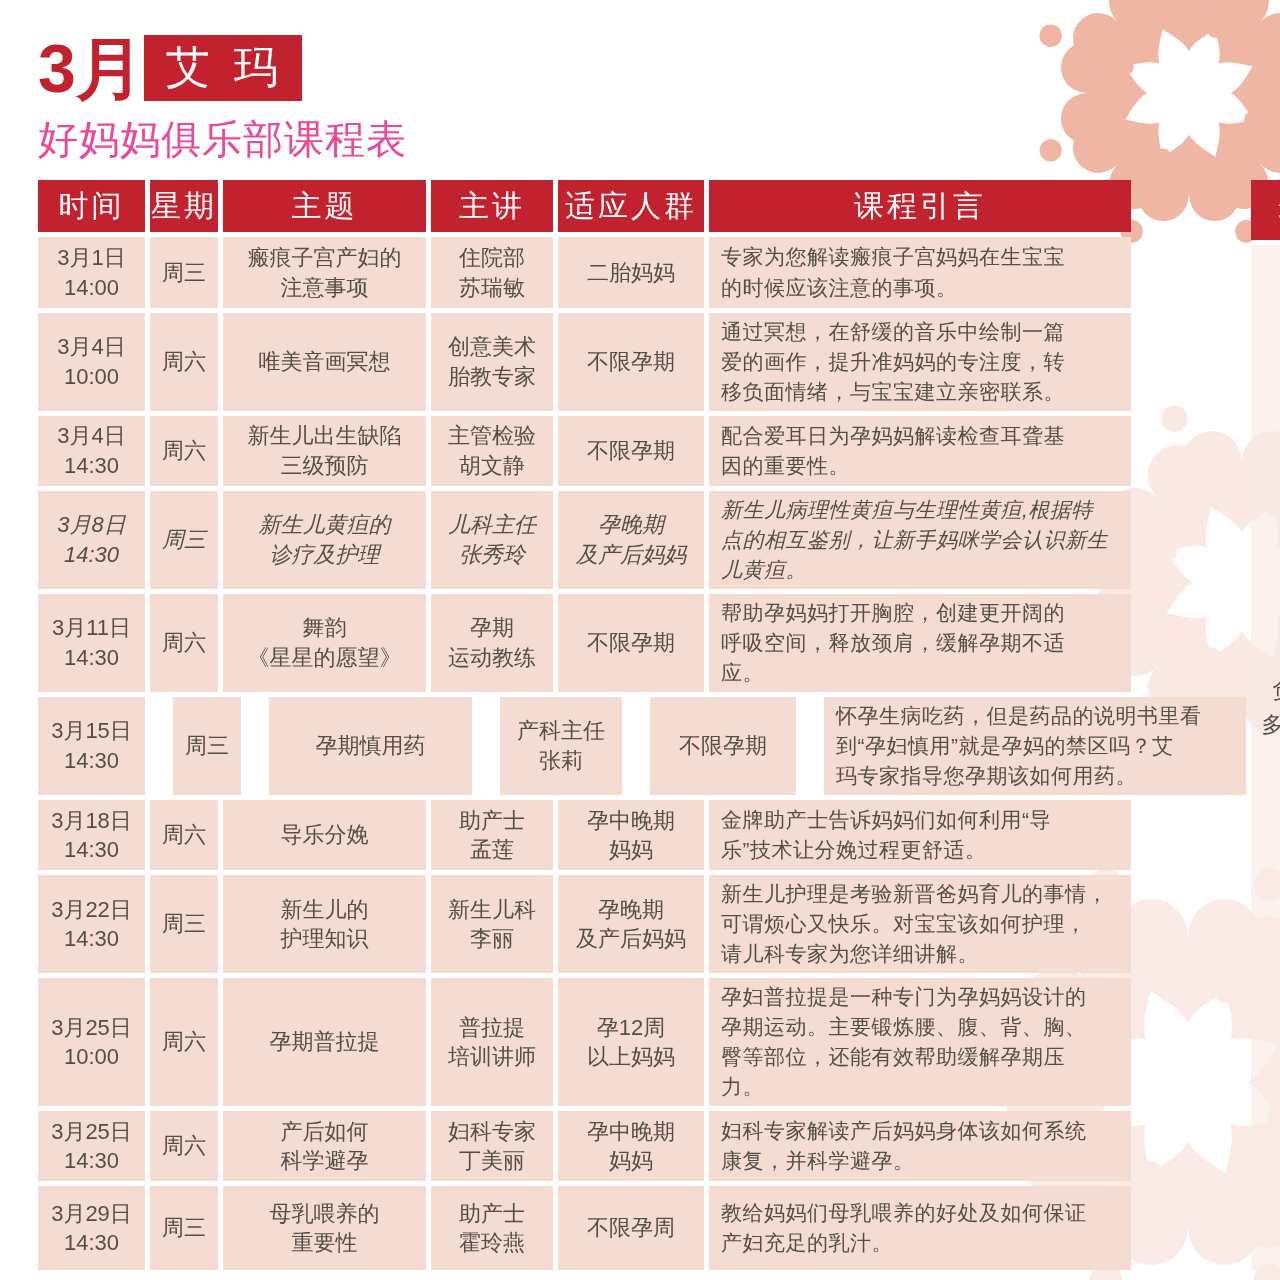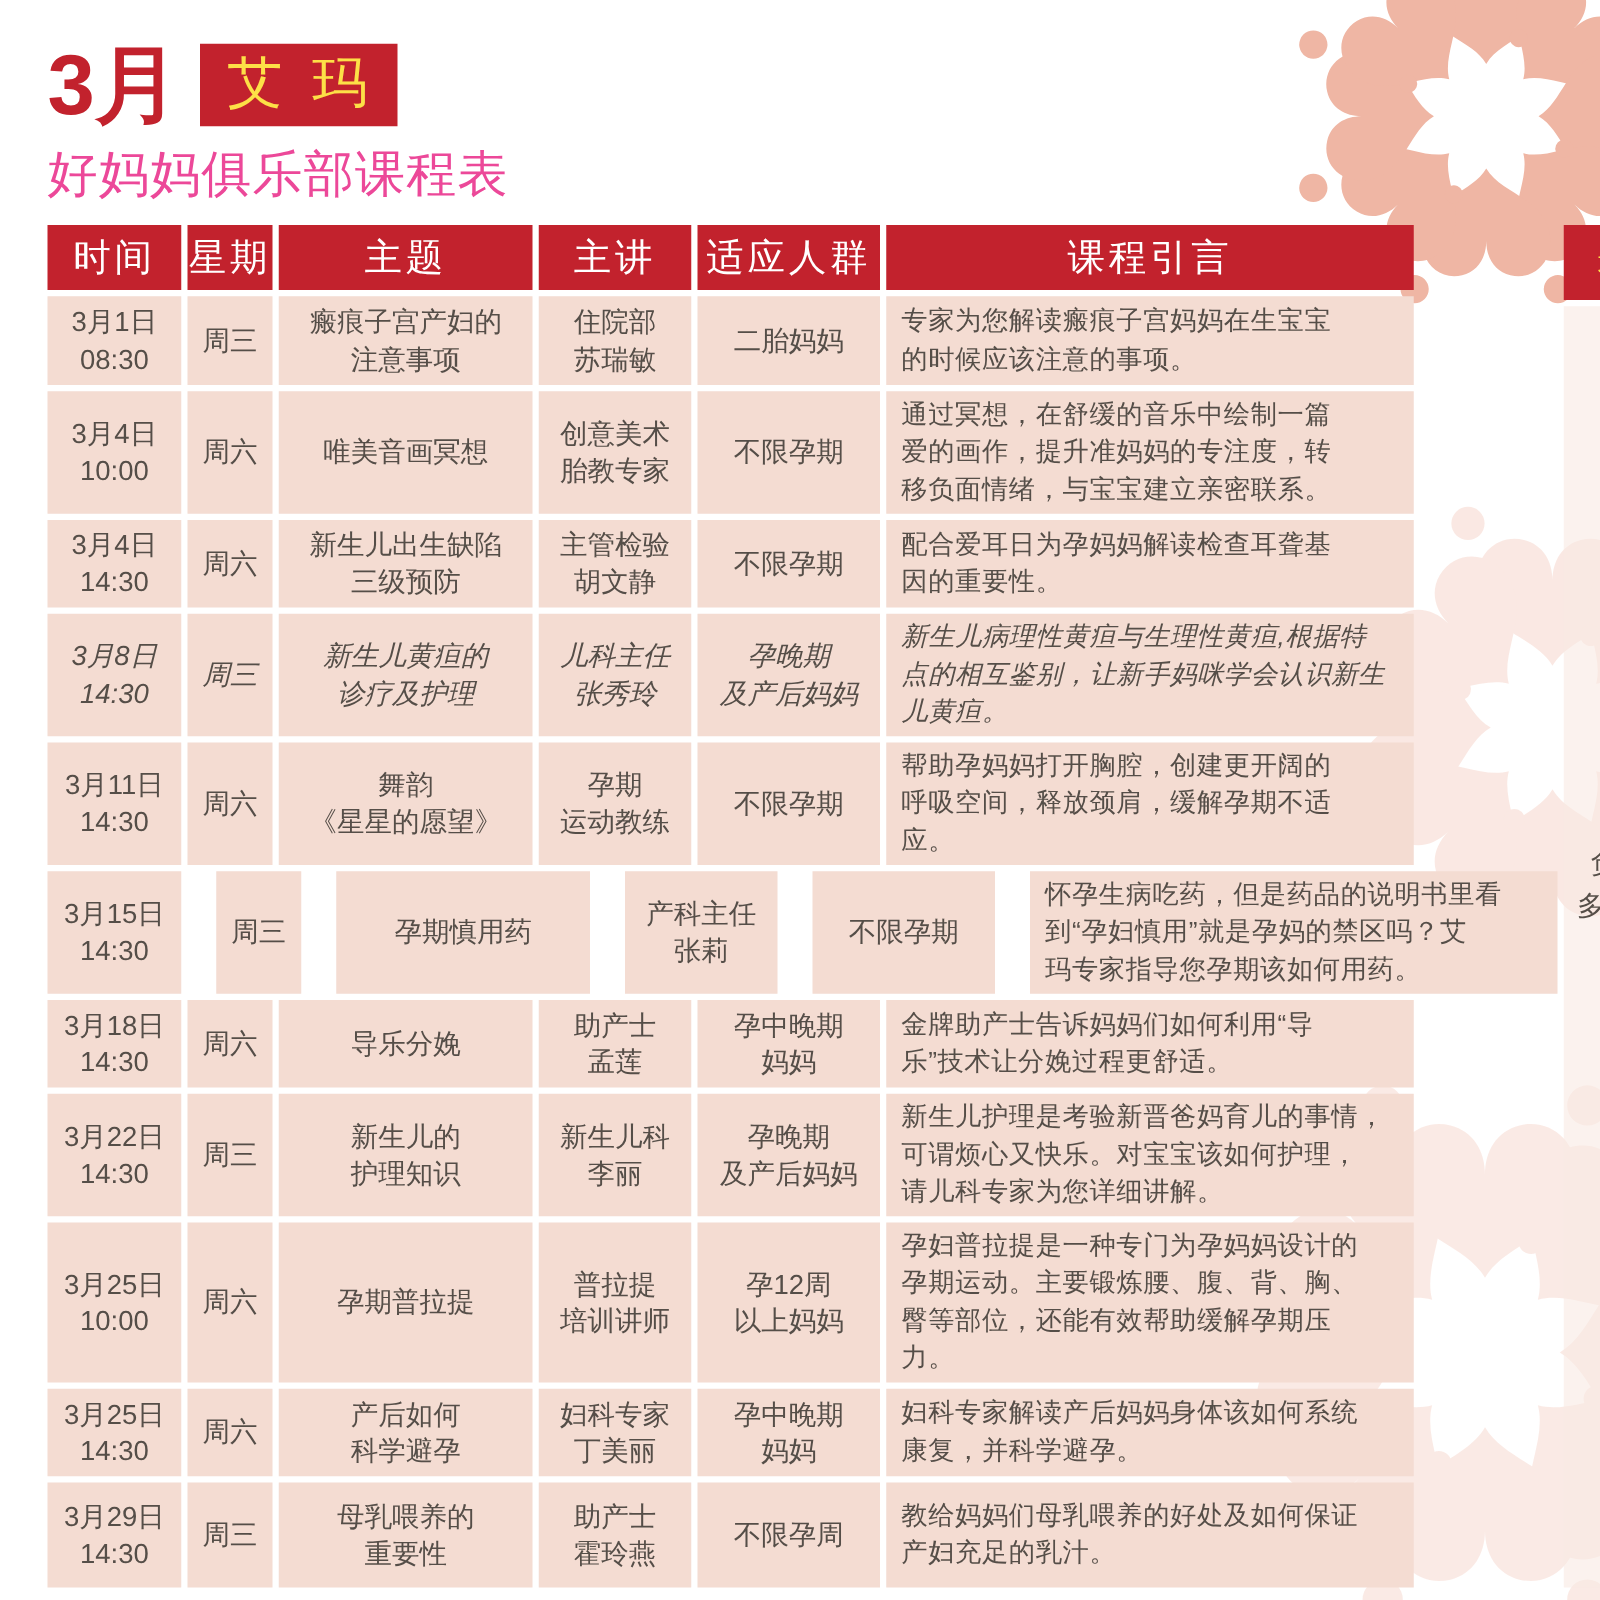--- a/index.html
+++ b/index.html
@@ -12,21 +12,21 @@
   .defs-holder { position:absolute; width:0; height:0; overflow:hidden; }
   .ornament { position:absolute; color:var(--orn,#efb6a4); z-index:0; }
   .orn-top    { left:1028px; top:-68px;  width:322px; height:322px; }
   .orn-mid    { left:1052px; top:392px;  width:380px; height:380px; opacity:.30; }
   .orn-bottom { left:958px;  top:852px;  width:460px; height:460px; opacity:.28; }
   
   .page-header { position:absolute; left:38px; top:34px; z-index:2; }
   .title-line { display:flex; align-items:center; }
   .month { font-size:68px; font-weight:bold; color:var(--red,#c2222d); line-height:1; }
   .brand-box {
-    margin-left:16px; background:var(--red,#c2222d); color:#fde047;
+    background:var(--red,#c2222d); color:#ffffff;
     font-size:44px; line-height:1; padding:10px 0 12px 22px; letter-spacing:24px;
   }
   .subtitle { margin-top:10px; font-size:40px; color:#ec4899; letter-spacing:1px; }
   
   .table-wrap { position:absolute; left:38px; top:180px; z-index:1; display:flex; gap:5px; }
   .main-cols { display:flex; flex-direction:column; gap:5px; }
   .hrow, .trow {
     display:grid; gap:5px;
     grid-template-columns:107px 68px 203px 122px 146px 422px;
   }
@@ -115,21 +115,21 @@
         <div class="hcell">时间</div>
         <div class="hcell">星期</div>
         <div class="hcell">主题</div>
         <div class="hcell">主讲</div>
         <div class="hcell">适应人群</div>
         <div class="hcell">课程引言</div>
       </div>
       <div class="rows-holder" style="display:flex;flex-direction:column;gap:5px;">
           <div class="trow" style="min-height: 71px;">
             <div class="cell time">3月1日
-08:30</div>
+14:00</div>
             <div class="cell day">周三</div>
             <div class="cell topic">瘢痕子宫产妇的
 注意事项</div>
             <div class="cell speaker">住院部
 苏瑞敏</div>
             <div class="cell audience">二胎妈妈</div>
             <div class="cell intro">专家为您解读瘢痕子宫妈妈在生宝宝
 的时候应该注意的事项。</div>
           </div>
           <div class="trow" style="min-height: 95px;">

